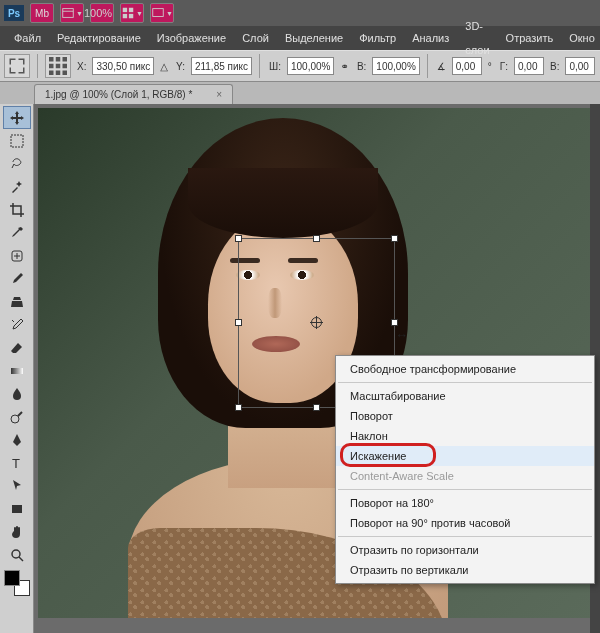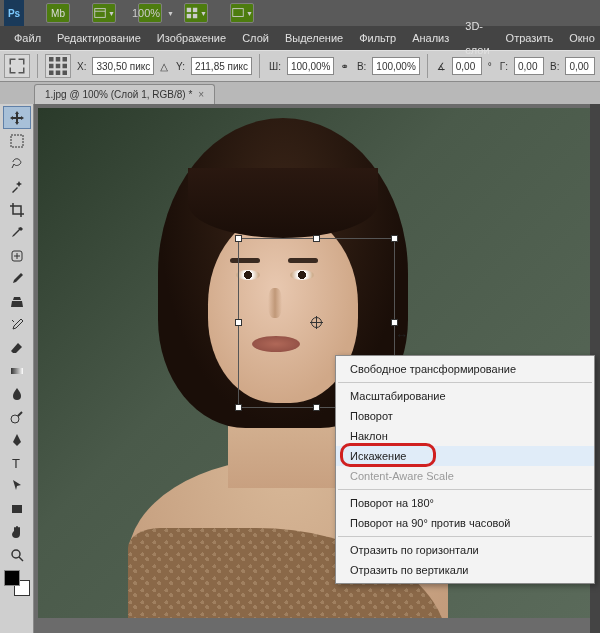--- a/index.html
+++ b/index.html
@@ -1,39 +1,39 @@
 <!DOCTYPE html>
 <html><head>
 <meta charset="utf-8">
 <style>
 * { margin:0; padding:0; box-sizing:border-box; font-family:"Segoe UI",Tahoma,sans-serif; user-select:none; }
 body { background:#b8b8b8; width:600px; height:633px; overflow:hidden; position:relative; }
 
 
 .titlebar{height:26px;background:#5a5a5a;display:flex;align-items:center;padding:0 4px;gap:6px;}
-.ps-badge{width:20px;height:26px;background:#1a3a5a;color:#7ccaff;font-size:10px;font-weight:bold;display:flex;align-items:center;justify-content:center;border-radius:0;}
-.tbtn{width:24px;height:20px;background:#4d7c0f;border:1px solid #808080;border-radius:2px;display:flex;align-items:center;justify-content:center;font-size:10px;color:#ddd;margin-left:16px;}
+.ps-badge{width:20px;height:16px;background:#1a3a5a;color:#7ccaff;font-size:10px;font-weight:bold;display:flex;align-items:center;justify-content:center;border-radius:0;}
+.tbtn{width:24px;height:20px;background:#be185d;border:1px solid #808080;border-radius:2px;display:flex;align-items:center;justify-content:center;font-size:10px;color:#ddd;}
 .tbtn svg{width:14px;height:14px;}
 .zoom{color:#ccc;font-size:11px;padding:0 6px;}
 .drop{font-size:7px;color:#ccc;margin-left:1px;}
 
 
 .menubar{height:24px;background:#444;display:flex;align-items:center;padding:0 6px;}
 .menubar span{color:#e0e0e0;font-size:11px;padding:0 8px;line-height:24px;cursor:default;}
 
 
 .optbar{height:32px;background:#cfcfcf;border-top:1px solid #e0e0e0;border-bottom:1px solid #8a8a8a;display:flex;align-items:center;padding:0 4px;gap:4px;font-size:10px;color:#333;}
 .optbar .ico{width:26px;height:24px;background:#d8d8d8;border:1px solid #999;display:flex;align-items:center;justify-content:center;}
 .optbar .sep{width:1px;height:24px;background:#999;margin:0 3px;}
 .optbar .lab{padding:0 2px;}
 .optbar .num{background:#fff;border:1px solid #888;height:18px;padding:0 3px;display:flex;align-items:center;min-width:38px;}
 
 
 .tabrow{height:22px;background:#b8b8b8;display:flex;align-items:flex-end;padding-left:34px;}
-.doctab{height:20px;background:#c8c8c8;border:1px solid #888;border-bottom:none;padding:0 10px;font-size:10px;color:#333;display:flex;align-items:center;gap:6px;border-radius:3px 3px 0 0;}
+.doctab{height:20px;background:#c8c8c8;border:1px solid #888;border-bottom:none;padding:0 10px;font-size:10px;color:#333;display:flex;align-items:center;gap:24px;border-radius:3px 3px 0 0;}
 .doctab .x{font-size:10px;color:#666;}
 
 
 .main{position:absolute;top:104px;left:0;right:0;height:529px;display:flex;}
 .tools{width:34px;background:#cfcfcf;border-right:1px solid #8a8a8a;display:flex;flex-direction:column;align-items:center;padding-top:2px;gap:0;}
 .tool{width:28px;height:23px;display:flex;align-items:center;justify-content:center;color:#333;}
 .tool.active{background:#a8c0d8;border:1px solid #6080a8;}
 .tool svg{width:16px;height:16px;}
 .swatches{margin-top:4px;position:relative;width:26px;height:26px;}
 .sw-b{position:absolute;right:0;bottom:0;width:16px;height:16px;background:#fff;border:1px solid #333;}

